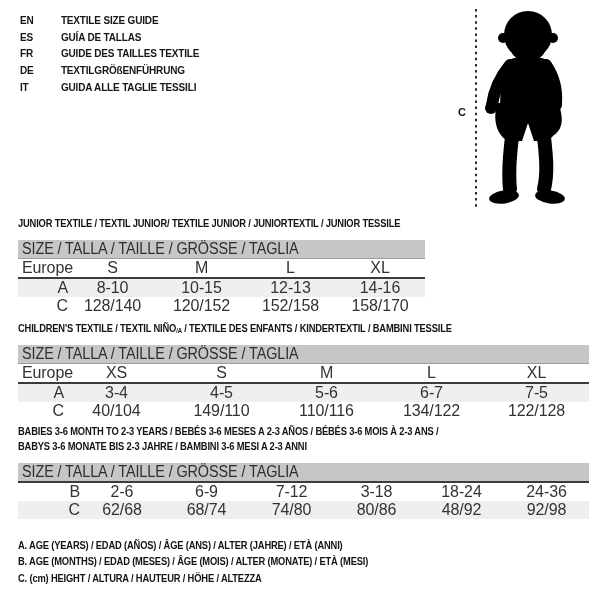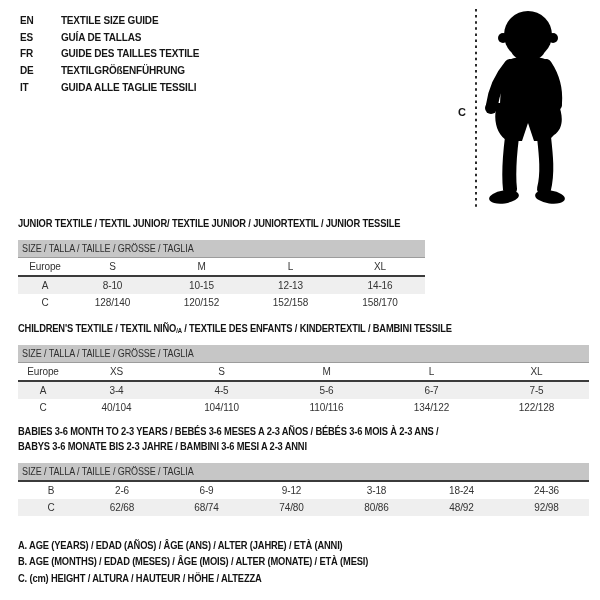--- a/index.html
+++ b/index.html
@@ -14,23 +14,23 @@
   .lang-code{display:inline-block;width:44px;}
   
   .figure-svg{position:absolute;left:450px;top:5px;width:130px;height:210px;}
   .c-label{position:absolute;left:458px;top:106px;font-weight:bold;font-size:11px;color:#161616;}
   
   .sec-title{position:absolute;left:18px;font-weight:bold;font-size:11px;color:#131313;
     letter-spacing:-0.2px;transform:scaleX(0.85);transform-origin:left top;white-space:nowrap;}
   .two-line{line-height:15px;}
   
   .size-table{position:absolute;border-collapse:collapse;table-layout:fixed;
-    font-size:10px;color:#333;letter-spacing:-0.1px;}
+    font-size:16px;color:#333;letter-spacing:-0.1px;}
   .size-table td{height:17px;padding:0;text-align:center;vertical-align:middle;}
-  .size-table td.lbl{text-align:center;padding-left:4px;}
+  .size-table td.lbl{text-align:right;padding-left:4px;}
   .bar td{background:#c6c6c6;text-align:left;padding-left:4px;border-bottom:1px solid #9c9c9c;color:#2e2e2e;}
   .bar.strong td{border-bottom:2px solid #3b3b3b;}
   .hdr td{border-bottom:2px solid #3b3b3b;}
   .stripe td{background:#efefef;}
   .cx{display:inline-block;transform:scaleX(0.9);transform-origin:left center;white-space:nowrap;}
   
   .legend{position:absolute;left:18px;top:537px;transform:scaleX(0.85);transform-origin:left top;
     font-weight:bold;font-size:11px;line-height:16.4px;letter-spacing:-0.2px;color:#131313;white-space:nowrap;}
 </style>
 </head>
@@ -144,21 +144,21 @@
     <td class="lbl">A</td>
     <td>3-4</td>
     <td>4-5</td>
     <td>5-6</td>
     <td>6-7</td>
     <td>7-5</td>
   </tr>
   <tr>
     <td class="lbl">C</td>
     <td>40/104</td>
-    <td>104/110</td>
+    <td>149/110</td>
     <td>110/116</td>
     <td>134/122</td>
     <td>122/128</td>
   </tr>
 </tbody>
   </table>
 
 <div class="sec-title two-line" style="top:424px">
   <div>BABIES 3-6 MONTH TO 2-3 YEARS / BEBÉS 3-6 MESES A 2-3 AÑOS / BÉBÉS 3-6 MOIS À 2-3 ANS /</div>
   <div>BABYS 3-6 MONATE BIS 2-3 JAHRE / BAMBINI 3-6 MESI A 2-3 ANNI</div>
@@ -174,21 +174,21 @@
       <col style="width:85px">
     </colgroup>
   <tbody>
       <tr class="bar strong">
     <td colspan="7"><span class="cx">SIZE / TALLA / TAILLE / GRÖSSE / TAGLIA</span></td>
   </tr>
   <tr>
     <td class="lbl">B</td>
     <td>2-6</td>
     <td>6-9</td>
-    <td>9-12</td>
+    <td>7-12</td>
     <td>3-18</td>
     <td>18-24</td>
     <td>24-36</td>
   </tr>
   <tr class="stripe">
     <td class="lbl">C</td>
     <td>62/68</td>
     <td>68/74</td>
     <td>74/80</td>
     <td>80/86</td>

